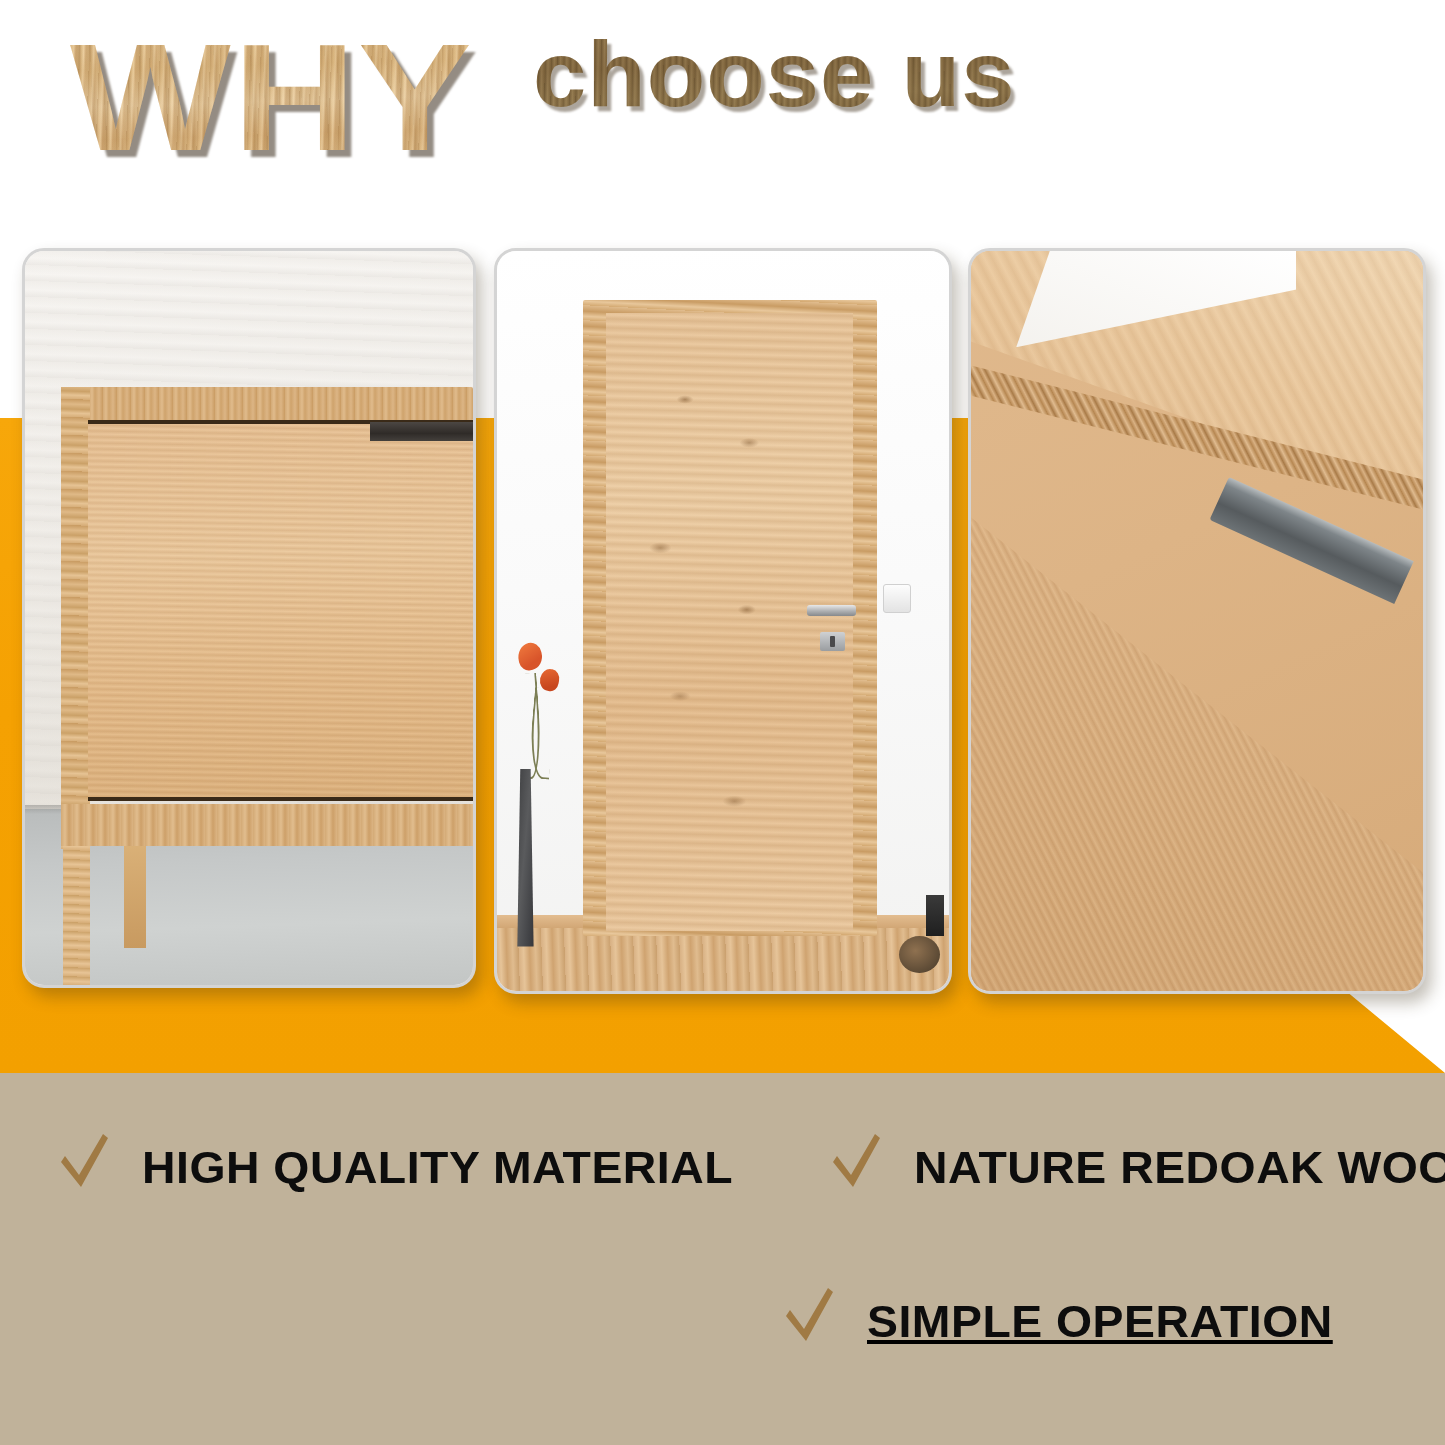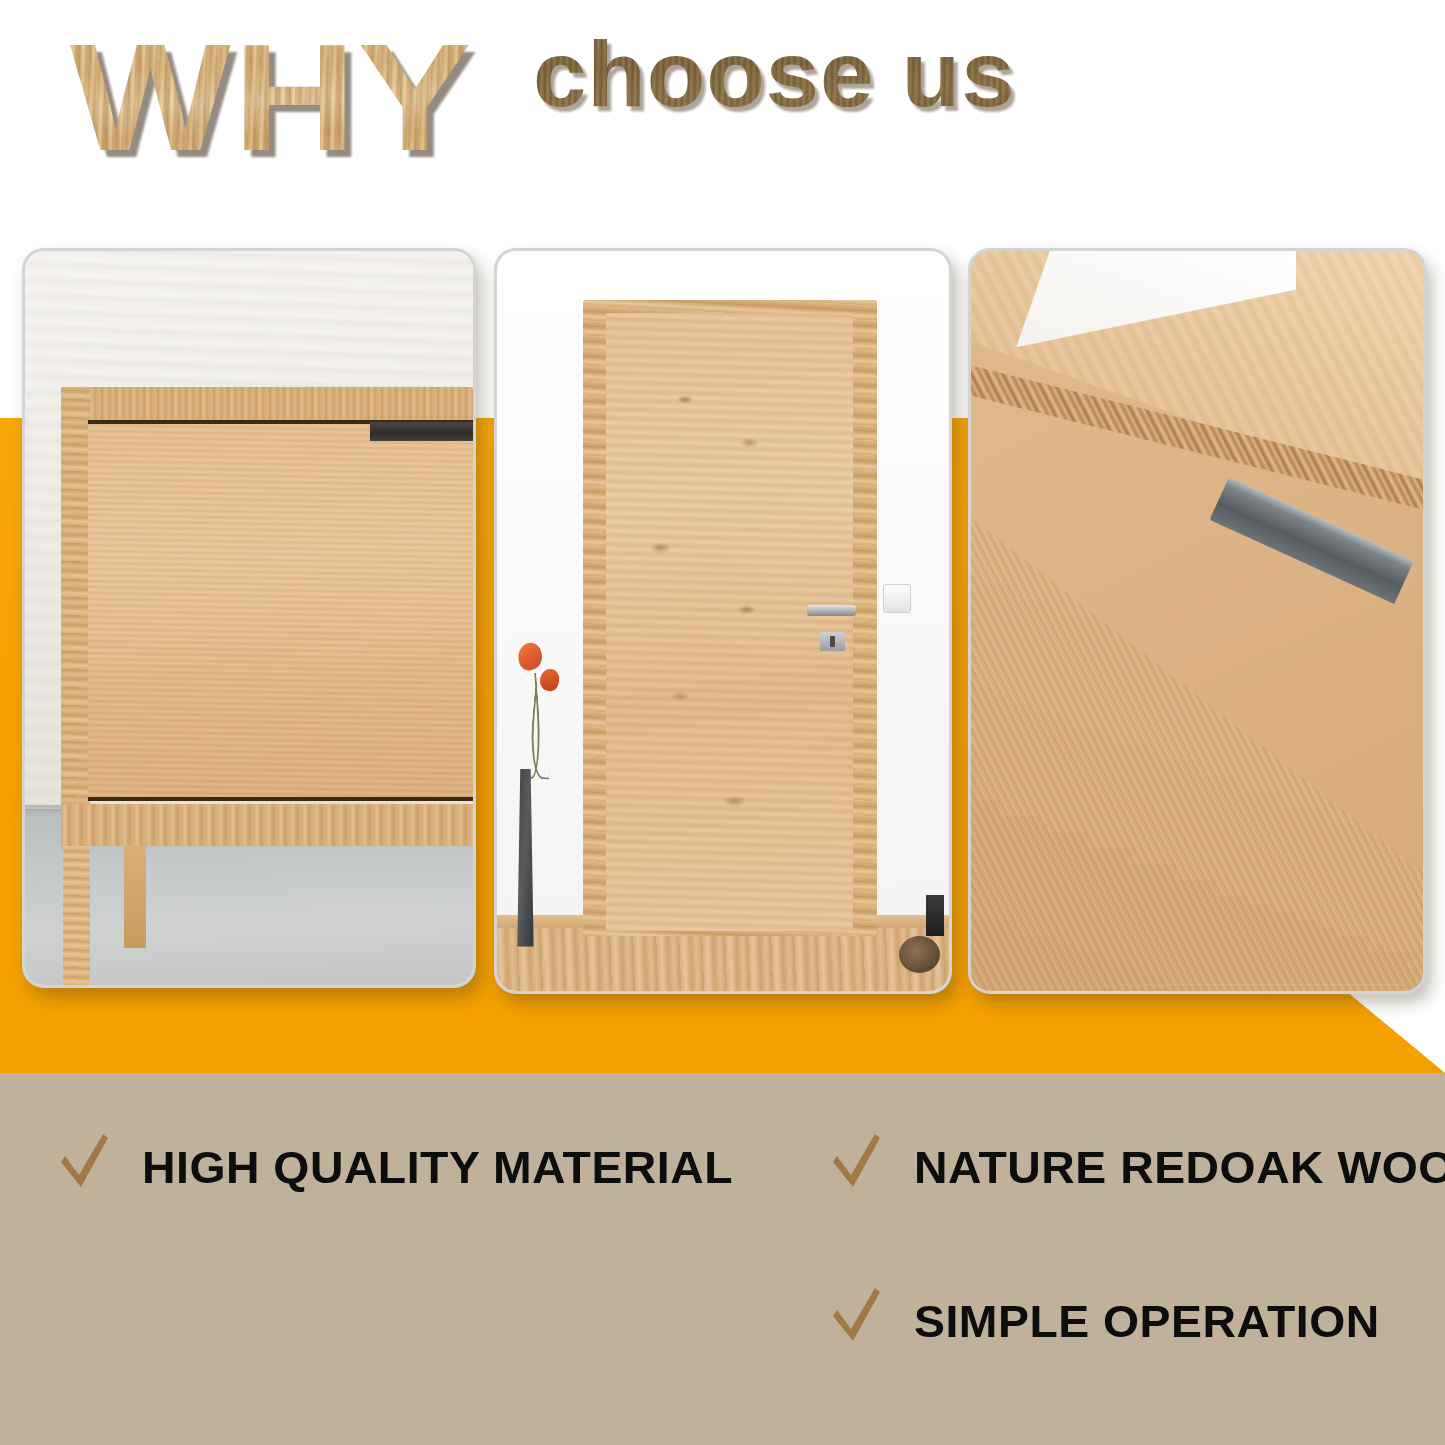--- a/index.html
+++ b/index.html
@@ -322,21 +322,21 @@
   }
   .feature {
     position: absolute;
     display: flex;
     align-items: center;
     gap: 32px;
   }
   .feature.r1c1 { left: 58px;  top: 44px; }
   .feature.r1c2 { left: 830px; top: 44px; }
   .feature.r2c1 { left: 58px;  top: 198px; }
-  .feature.r2c2 { left: 830px; top: 198px; }
+  .feature.r2c2 { left: 783px; top: 198px; text-decoration: underline; }
 
   .check {
     width: 52px;
     height: 60px;
     flex: 0 0 52px;
     position: relative;
     margin-top: -10px;
   }
   .check svg { display: block; width: 52px; height: 60px; }
 

